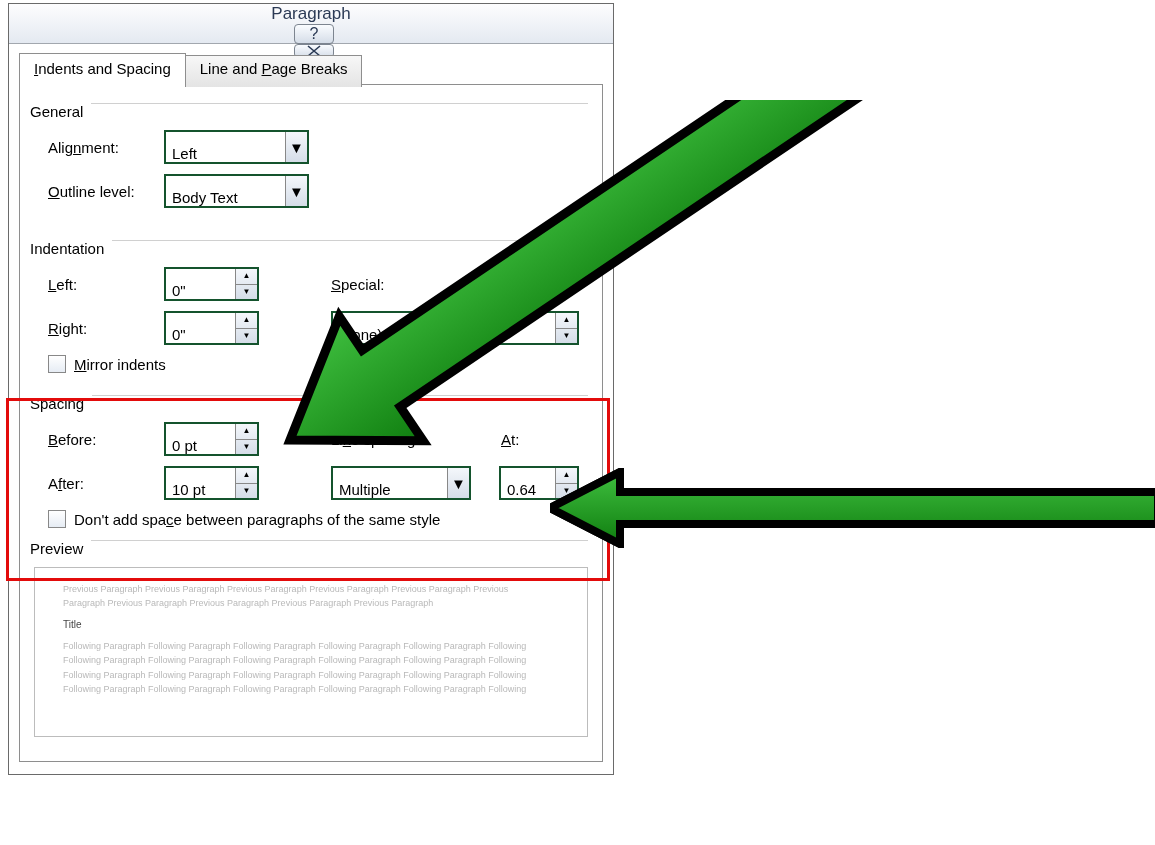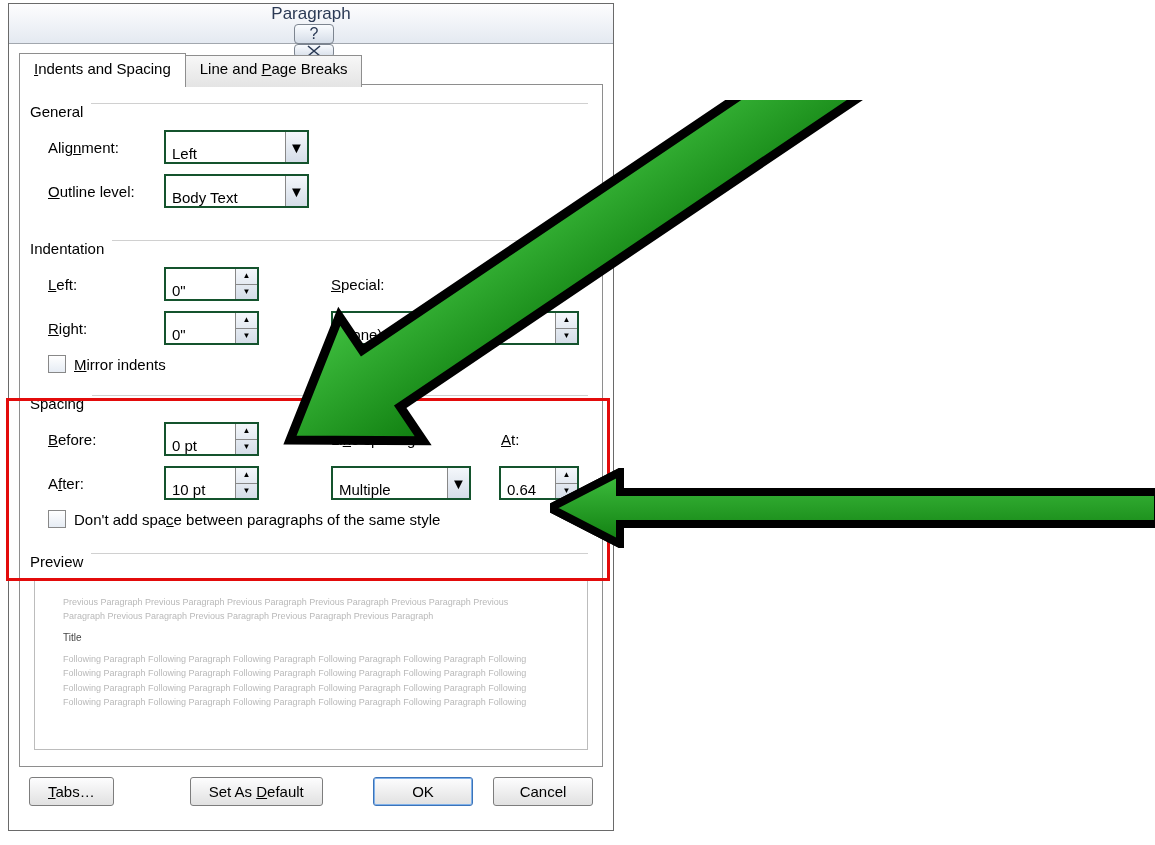--- a/index.html
+++ b/index.html
@@ -97,21 +97,21 @@
     display:flex; align-items:center; justify-content:center;
   }
   .spinner{ width:95px; position:relative; padding-left:6px;}
   .spinner.narrow{width:80px;}
   .spin-btns{flex-direction:column; font-size:8px; line-height:1;}
   .spin-btns span{flex:1; display:flex; align-items:center; justify-content:center; width:100%;}
   .spin-btns span:first-child{border-bottom:1px solid #888;}
   .cb { width:18px; height:18px; border:1px solid #888; display:inline-block; vertical-align:middle; margin-right:8px; background:linear-gradient(#fff,#e6ecf4);}
   .preview-box{
     border:1px solid #bcbcbc;
-    margin:6px 0 2px;
+    margin:6px 0 10px;
     padding:14px 28px;
     min-height:170px;
     color:#b9b9b9;
     font-size:9px;
     line-height:1.6;
   }
   .preview-box .strong{color:#444; font-size:10px; margin:6px 0;}
   .buttons-row{
     display:flex; gap:20px; padding:10px 10px 12px; justify-content: space-between;
   }
@@ -257,45 +257,34 @@
               <span>▼</span>
             </div>
         </div>
       </div>
       <div class="row">
         <span style="width:14px"></span>
         <span class="cb"></span>
         <span><span>Don't add spa</span><span class="u">c</span><span>e between paragraphs of the same style</span></span>
       </div>
 
-      <div class="section-header" style="margin-top:25px">
+      <div class="section-header" style="margin-top:12px">
           <span>Preview</span>
         </div>
       <div class="preview-box">
         <div>Previous Paragraph Previous Paragraph Previous Paragraph Previous Paragraph Previous Paragraph Previous</div>
         <div>Paragraph Previous Paragraph Previous Paragraph Previous Paragraph Previous Paragraph</div>
         <div class="strong">Title</div>
         <div>Following Paragraph Following Paragraph Following Paragraph Following Paragraph Following Paragraph Following</div>
         <div>Following Paragraph Following Paragraph Following Paragraph Following Paragraph Following Paragraph Following</div>
         <div>Following Paragraph Following Paragraph Following Paragraph Following Paragraph Following Paragraph Following</div>
         <div>Following Paragraph Following Paragraph Following Paragraph Following Paragraph Following Paragraph Following</div>
       </div>
     </div>
 
-    <div class="buttons-row">
-      <div style="display:flex; gap:18px;">
-        <div class="btn tabsbtn"><span class="u">T</span><span>abs…</span></div>
-        <div style="width:40px"></div>
-        <div class="btn"><span>Set As </span><span class="u">D</span><span>efault</span></div>
-      </div>
-      <div style="display:flex; gap:20px;">
-        <div class="btn primary">OK</div>
-        <div class="btn">Cancel</div>
-      </div>
-    </div>
   </div>
 </div>
 
 <div class="red-box"></div>
 
 <svg class="arrow" style="left:210px; top:100px;" width="670" height="430" viewBox="0 0 670 430">
   <defs>
     <linearGradient id="g1" x1="0" y1="0" x2="0" y2="1">
       <stop offset="0" stop-color="#3fbf3f"></stop>
       <stop offset="1" stop-color="#0f7d0f"></stop>

